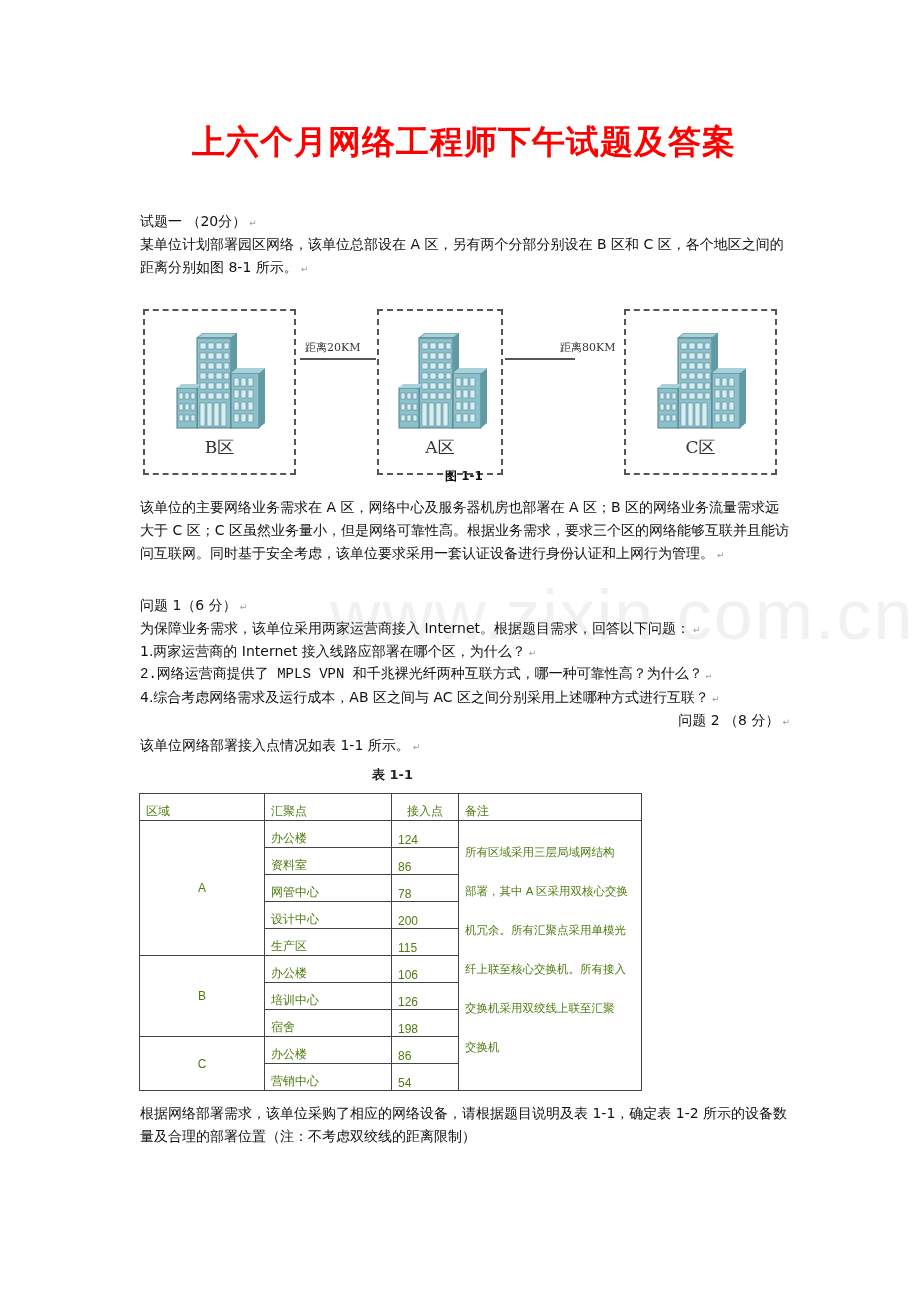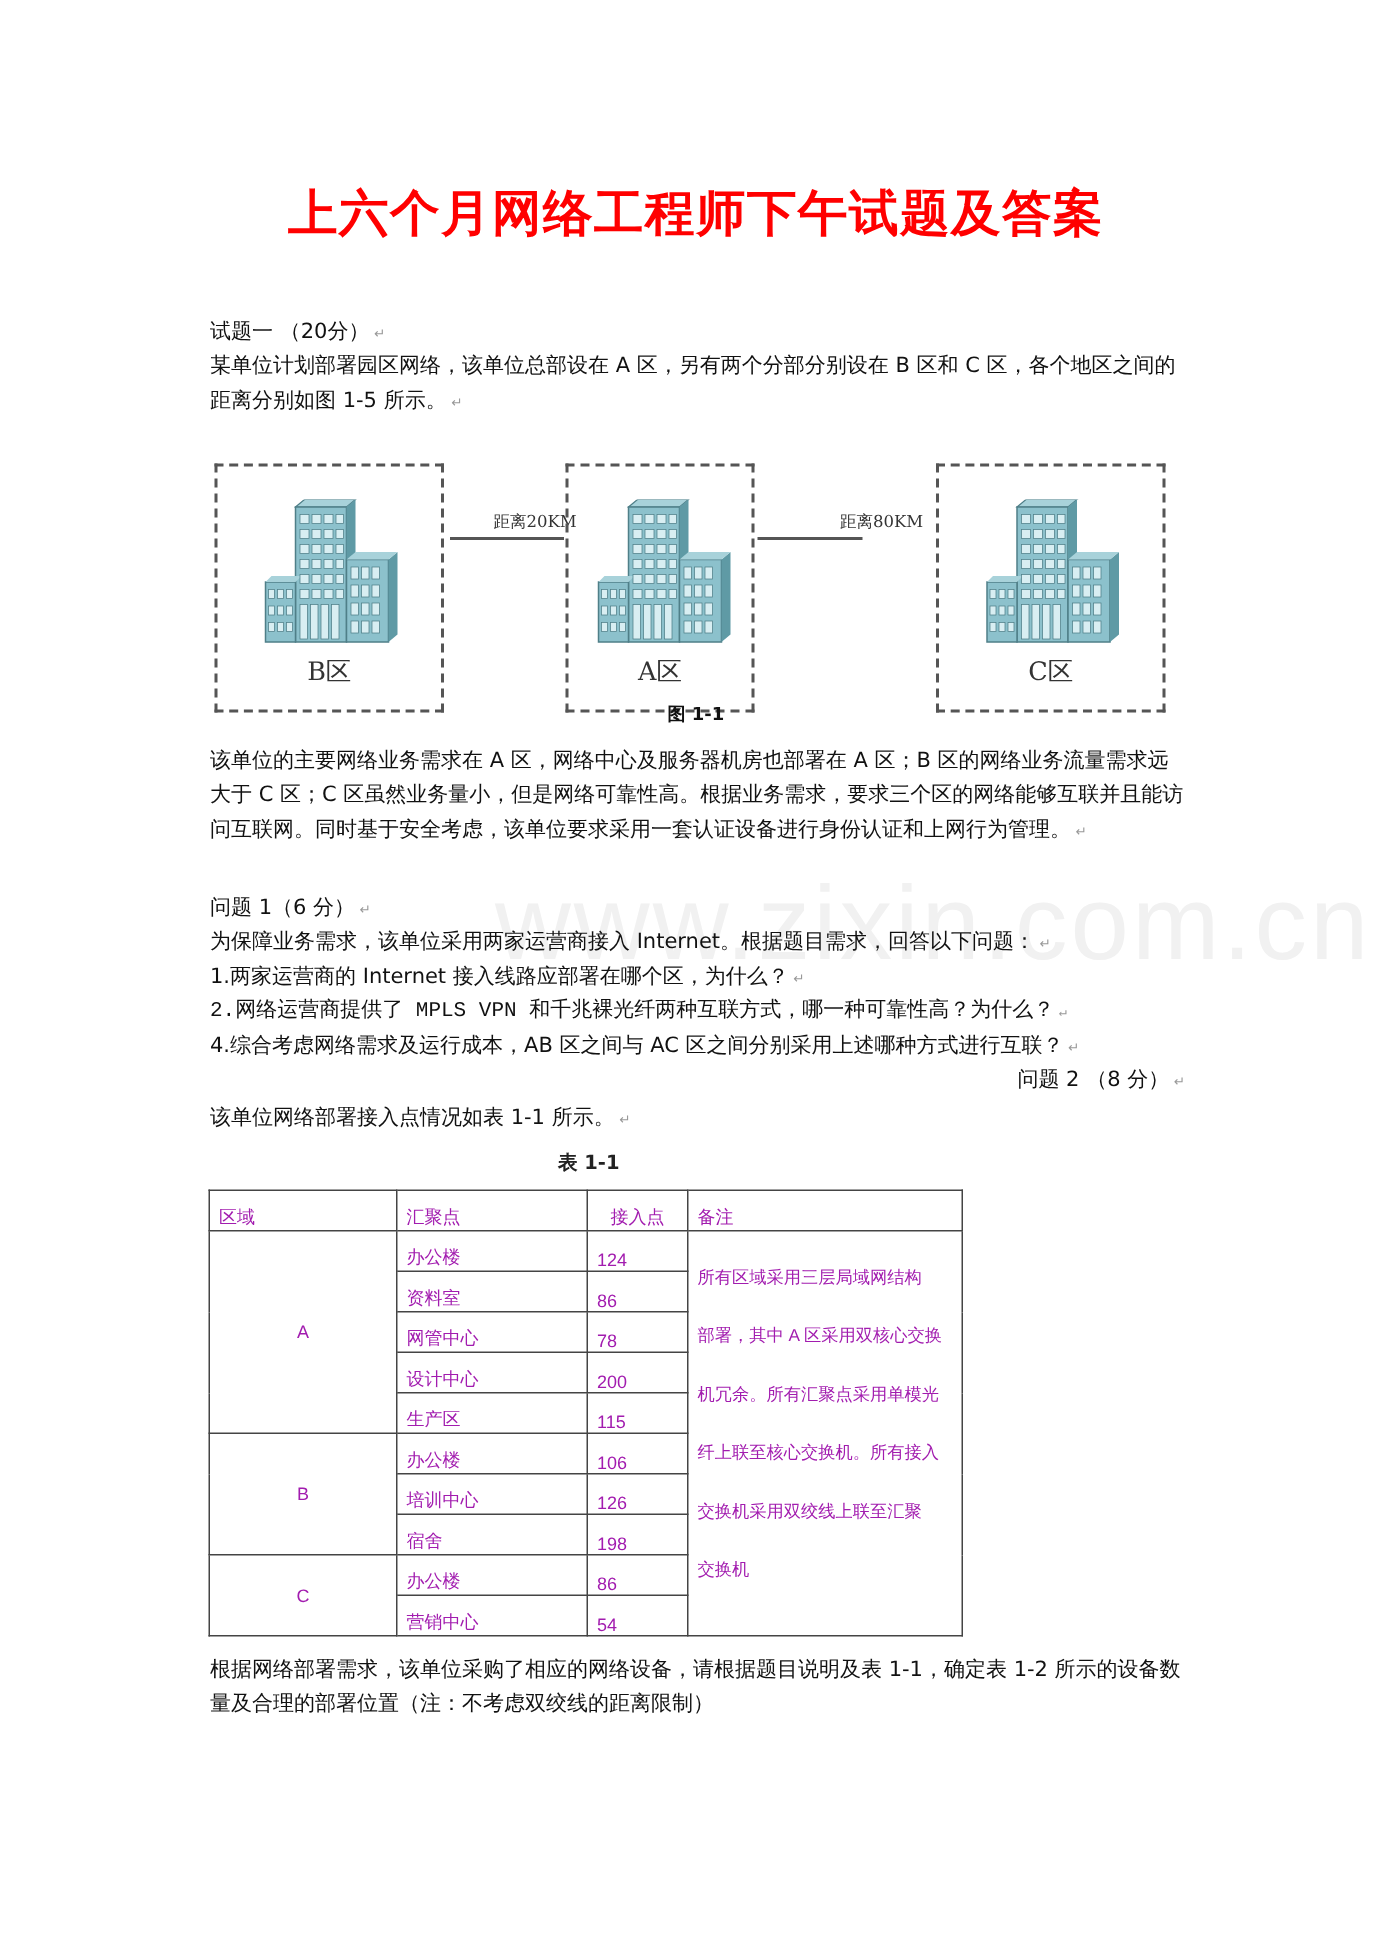--- a/index.html
+++ b/index.html
@@ -12,39 +12,39 @@
     .fig { position: absolute; left: 140px; top: 290px; width: 645px; height: 200px; }
     .zone { position: absolute; top: 19px; width: 153px; height: 166px; border: 2px dashed #555; box-sizing: border-box; }
     .zone-label { position: absolute; bottom: 14px; left: 0; width: 100%; text-align: center;
       font-family: "DejaVu Serif", serif; font-size: 17px; color: #333; }
     .building { position: absolute; left: 24px; top: 22px; width: 100px; height: 100px; }
     .link { position: absolute; top: 68px; height: 2px; background: #555; }
     .link-label { position: absolute; top: 50px; font-family: "DejaVu Serif", serif; font-size: 11px; color: #333; }
     .fig-caption { position: absolute; top: 178px; left: 305px; font-size: 12px; font-weight: bold; }
     .table-caption { position: absolute; top: 766px; left: 0; width: 920px; text-align: center; padding-left: 0; }
     .table-caption span { position: absolute; left: 372px; font-size: 13px; font-weight: bold; color: #222; }
-    table.t11 { position: absolute; left: 139px; top: 793px; border-collapse: collapse; font-size: 12px; color: #a21caf;
+    table.t11 { position: absolute; left: 139px; top: 793px; border-collapse: collapse; font-size: 12px; color: #4d7c0f;
       font-family: "Liberation Sans", sans-serif; }
     table.t11 td { border: 1.5px solid #444; padding: 0 6px; height: 26px; vertical-align: bottom; }
     table.t11 td.region { text-align: center; vertical-align: middle; }
     table.t11 td.remark { vertical-align: top; line-height: 39px; padding-top: 12px; font-size: 11.5px; }
     .c1 { width: 112px; } .c2 { width: 114px; } .c3 { width: 54px; text-align: center; } .c4 { width: 170px; }
     .watermark { position: absolute; left: 330px; top: 575px; font-size: 70px; color: #f1f1f1;
       font-family: "Liberation Sans", sans-serif; letter-spacing: 2px; z-index: 0; }
     .para, .fig, table.t11 { z-index: 1; }
   </style>
 </head>
 <body>
 
 <div class="watermark">www.zixin.com.cn</div>
 
 <h1 class="title" style="margin:4px;">上六个月网络工程师下午试题及答案</h1>
 
 <div class="para" style="top:210px;"><span>试题一 （20分）</span><span class="mark">↵</span></div>
-<div class="para" style="top:233px;"><span>某单位计划部署园区网络，该单位总部设在 A 区，另有两个分部分别设在 B 区和 C 区，各个地区之间的距离分别如图 1-5 所示。</span><span class="mark">↵</span></div>
+<div class="para" style="top:233px;"><span>某单位计划部署园区网络，该单位总部设在 A 区，另有两个分部分别设在 B 区和 C 区，各个地区之间的距离分别如图 8-1 所示。</span><span class="mark">↵</span></div>
 
 <div class="fig">
   <div class="zone" style="left:3px;">
     <svg class="building" viewBox="0 0 100 100">
       <polygon points="28,5 62,5 68,0 34,0" fill="#a8d2da" stroke="#4f7f88" stroke-width="0.8"></polygon>
       <rect x="28" y="5" width="34" height="90" fill="#8cc1cc" stroke="#4f7f88"></rect>
       <polygon points="62,5 68,0 68,90 62,95" fill="#5f9aa5"></polygon>
       <rect x="62" y="40" width="28" height="55" fill="#8cc1cc" stroke="#4f7f88"></rect>
       <polygon points="90,40 96,35 96,90 90,95" fill="#5f9aa5"></polygon>
       <polygon points="62,40 90,40 96,35 68,35" fill="#a8d2da"></polygon>
@@ -99,21 +99,21 @@
           <rect x="22" y="71" width="4" height="6"></rect>
         <rect x="10" y="82" width="4" height="6"></rect>
           <rect x="16" y="82" width="4" height="6"></rect>
           <rect x="22" y="82" width="4" height="6"></rect>
       </g>
     </svg>
     <div class="zone-label">B区</div>
   </div>
 
   <div class="link" style="left:160px; width:76px;"></div>
-  <div class="link-label" style="left:189px;text-align:right;">距离20KM</div>
+  <div class="link-label" style="left:165px;text-align:right;">距离20KM</div>
 
   <div class="zone" style="left:237px; width:126px;">
     <svg class="building" style="left:12px;" viewBox="0 0 100 100">
       <polygon points="28,5 62,5 68,0 34,0" fill="#a8d2da" stroke="#4f7f88" stroke-width="0.8"></polygon>
       <rect x="28" y="5" width="34" height="90" fill="#8cc1cc" stroke="#4f7f88"></rect>
       <polygon points="62,5 68,0 68,90 62,95" fill="#5f9aa5"></polygon>
       <rect x="62" y="40" width="28" height="55" fill="#8cc1cc" stroke="#4f7f88"></rect>
       <polygon points="90,40 96,35 96,90 90,95" fill="#5f9aa5"></polygon>
       <polygon points="62,40 90,40 96,35 68,35" fill="#a8d2da"></polygon>
       <rect x="8" y="55" width="20" height="40" fill="#8cc1cc" stroke="#4f7f88"></rect>

